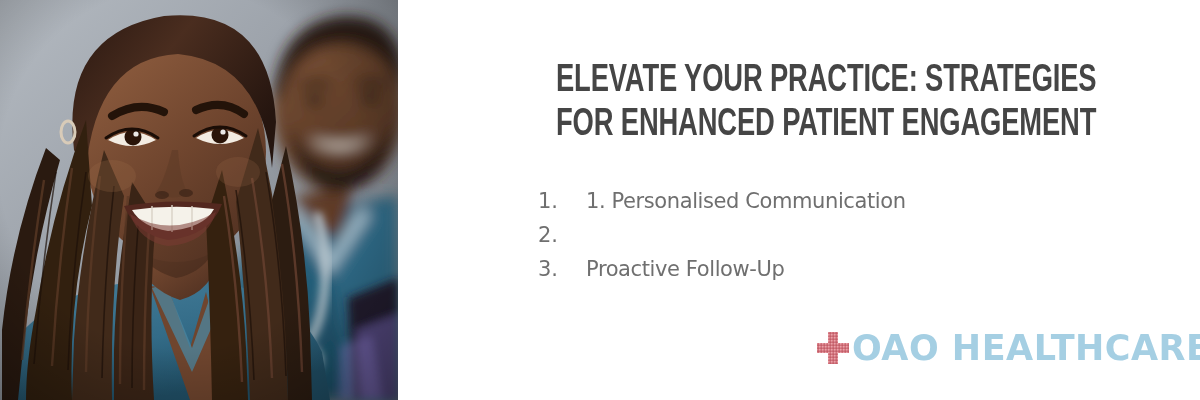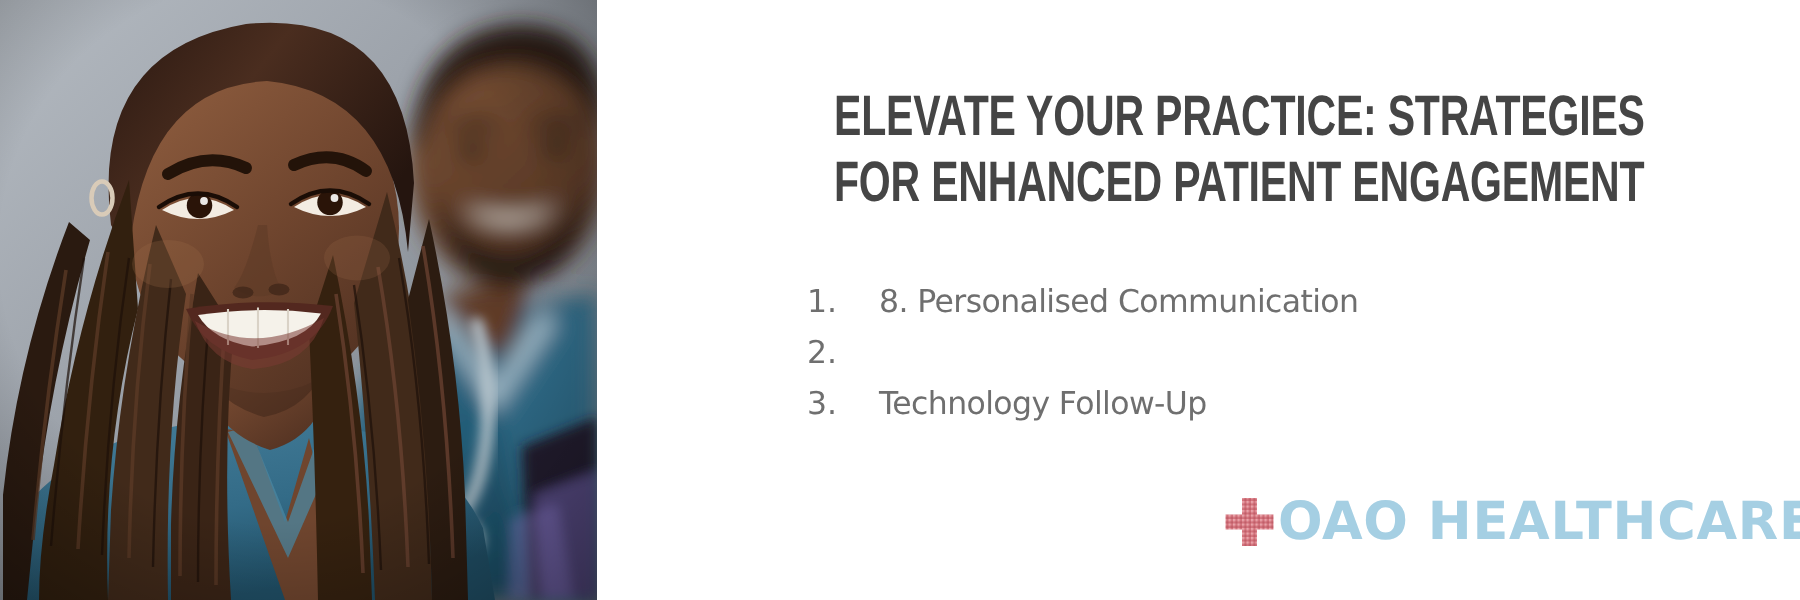--- a/index.html
+++ b/index.html
@@ -297,28 +297,28 @@
   <div class="content">
 
     <div class="headline">
       <span class="hl-line">ELEVATE YOUR PRACTICE: STRATEGIES</span>
       <span class="hl-line">FOR ENHANCED PATIENT ENGAGEMENT</span>
     </div>
 
     <ol class="bullets">
       <li>
         <span class="marker">1.</span>
-        <span class="btext">8. Personalised Communication</span>
+        <span class="btext">1. Personalised Communication</span>
       </li>
       <li>
         <span class="marker">2.</span>
       </li>
       <li>
         <span class="marker">3.</span>
-        <span class="btext">Technology Follow-Up</span>
+        <span class="btext">Proactive Follow-Up</span>
       </li>
     </ol>
 
     <div class="logo">
       <svg class="logo-cross" viewBox="0 0 34 34">
         <defs>
           <pattern id="crossTex" width="3" height="3" patternUnits="userSpaceOnUse">
             <rect width="3" height="3" fill="#d4737d"></rect>
             <rect width="1.5" height="1.5" fill="#e8a3a9"></rect>
             <rect x="1.5" y="1.5" width="1.5" height="1.5" fill="#c05f69"></rect>

